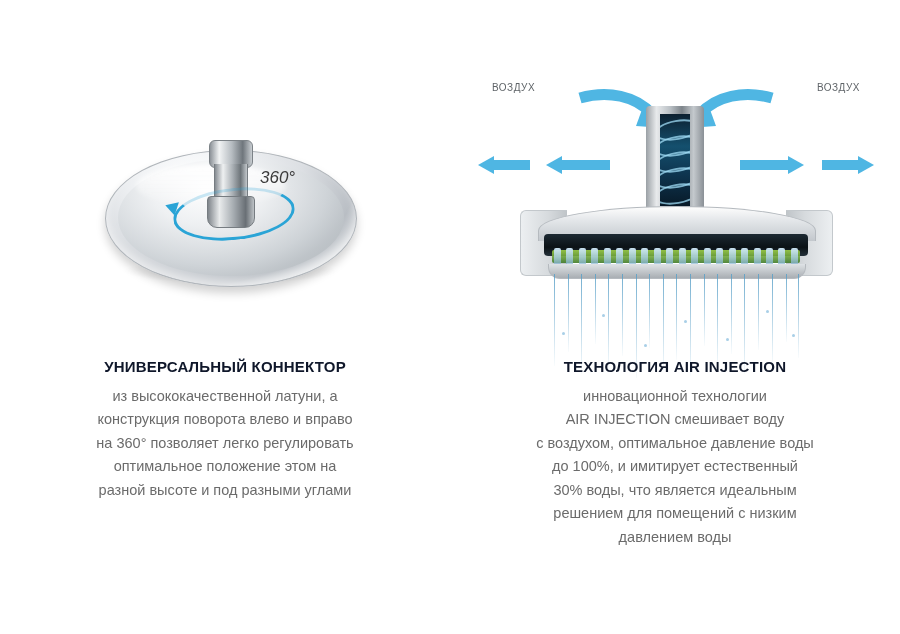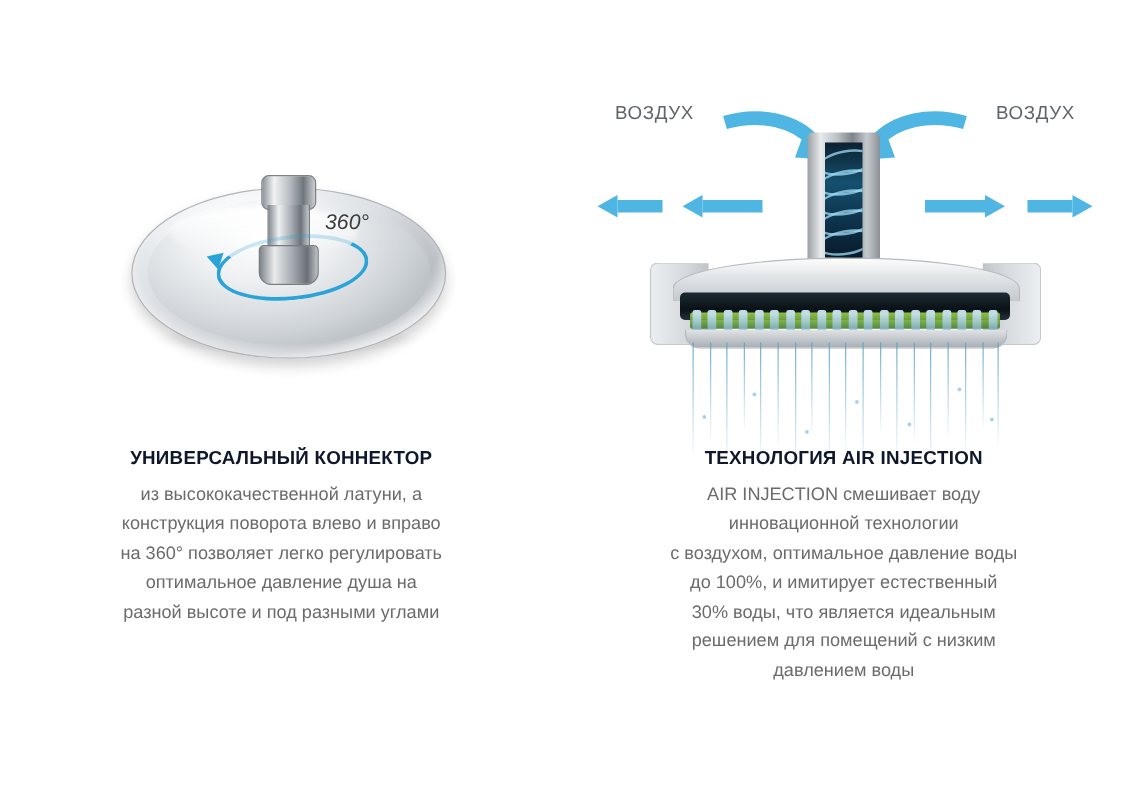--- a/index.html
+++ b/index.html
@@ -181,21 +181,21 @@
   .art-right {
     position: absolute;
     left: 0;
     top: 60px;
     width: 450px;
     height: 290px;
   }
   .word-air {
     position: absolute;
     top: 22px;
-    font-size: 15px;
+    font-size: 10px;
     color: #5f6468;
     letter-spacing: 0.5px;
   }
   .word-air.left { left: 42px; }
   .word-air.right { right: 40px; }
 
   
   .in-arrow {
     position: absolute;
     top: 24px;
@@ -374,21 +374,21 @@
         <div class="label-360">360°</div>
       </div>
     </div>
 
     <div class="caption" style="top: 358px;">
       <div class="title">УНИВЕРСАЛЬНЫЙ КОННЕКТОР</div>
       <div class="body">
         <div>из высококачественной латуни, а</div>
         <div>конструкция поворота влево и вправо</div>
         <div>на 360° позволяет легко регулировать</div>
-        <div>оптимальное давление душа на</div>
+        <div>оптимальное положение этом на</div>
         <div>разной высоте и под разными углами</div>
       </div>
     </div>
   </div>
 
   <div class="panel">
 
     <div class="art-right">
 
       <div class="word-air left">ВОЗДУХ</div>
@@ -488,22 +488,22 @@
         <span class="droplet" style="left:136px; top:46px;"></span>
         <span class="droplet" style="left:178px; top:64px;"></span>
         <span class="droplet" style="left:218px; top:36px;"></span>
         <span class="droplet" style="left:244px; top:60px;"></span>
       </div>
     </div>
 
     <div class="caption" style="top: 358px;">
       <div class="title">ТЕХНОЛОГИЯ AIR INJECTION</div>
       <div class="body">
+        <div>инновационной технологии</div>
         <div>AIR INJECTION смешивает воду</div>
-        <div>инновационной технологии</div>
         <div>с воздухом, оптимальное давление воды</div>
         <div>до 100%, и имитирует естественный</div>
         <div>30% воды, что является идеальным</div>
         <div>решением для помещений с низким</div>
         <div>давлением воды</div>
       </div>
     </div>
   </div>
 
 </div>

